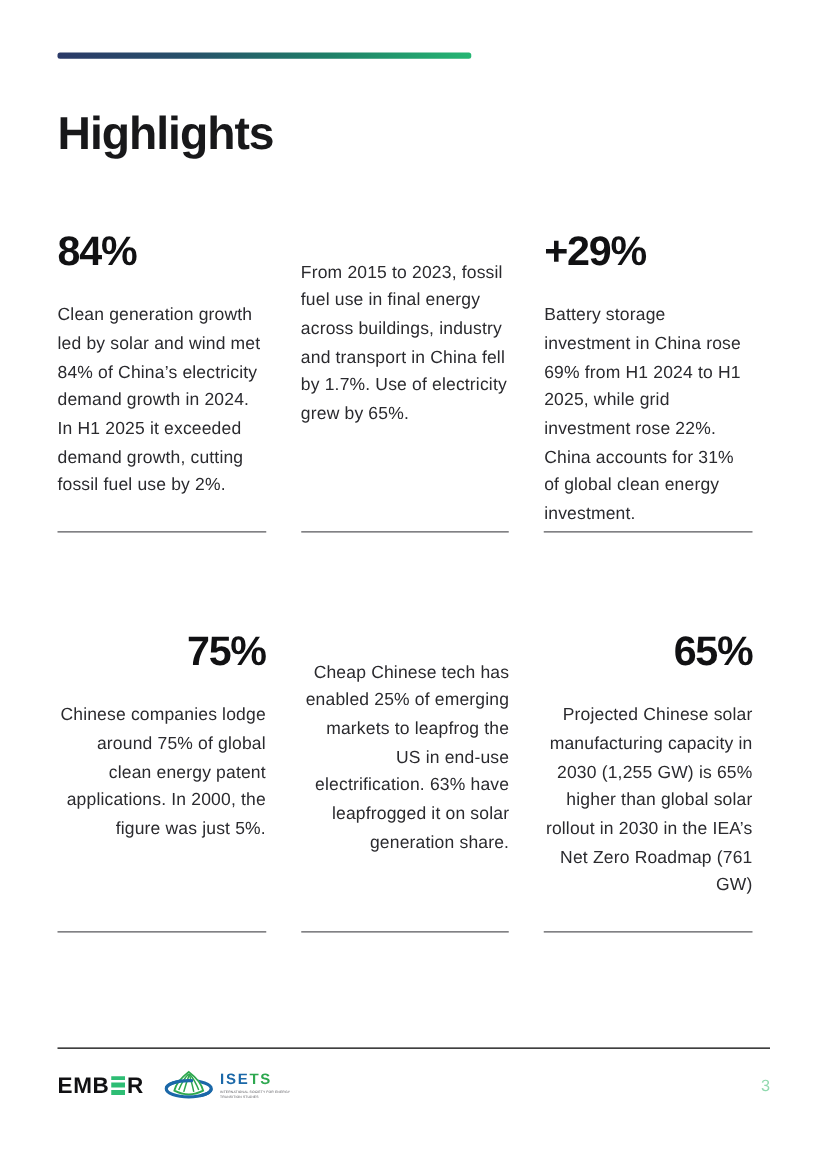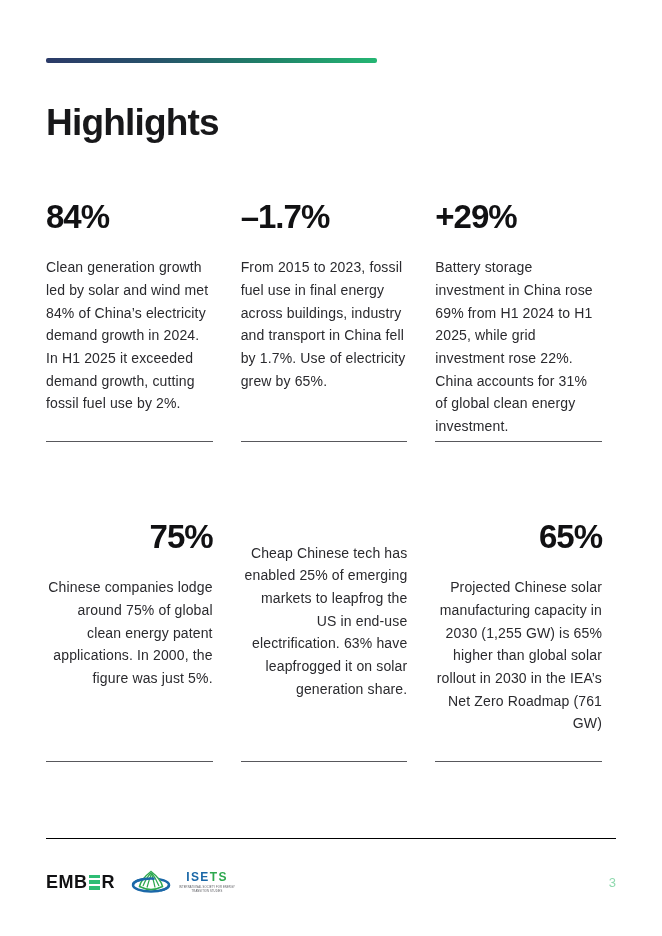--- a/index.html
+++ b/index.html
@@ -16,21 +16,21 @@
     position: relative;
     overflow: hidden;
   }
 
   .page {
     position: absolute;
     left: 0; top: 0;
     width: 662px;
     height: 768px;
     background: #ffffff;
-    padding: 16px 46px;
+    padding: 0 46px;
   }
 
   
   .top-rule {
     margin-top: 42px;
     height: 5px;
     width: 331px;
     border-radius: 2px;
     background: linear-gradient(90deg, #2b3a68 0%, #27516a 32%, #1f8068 66%, #25b673 100%);
   }
@@ -96,25 +96,24 @@
     right: 46px;
     top: 838px;
   }
 
   .footer-rule {
     border-top: 1.6px solid #000000;
     height: 0;
   }
 
   .footer-inner {
-    margin-top: 28px;
+    margin-top: 14px;
     display: flex;
     align-items: center;
     justify-content: space-between;
-    text-align: center;
   }
 
   .logos {
     display: flex;
     align-items: center;
     gap: 16px;
   }
 
   
   .ember {
@@ -184,21 +183,20 @@
 
   <div class="grid row-top">
 
     <div class="card">
       <div class="card-stat">84%</div>
       <div class="card-text">Clean generation growth led by solar and wind met 84% of China’s electricity demand growth in 2024. In H1 2025 it exceeded demand growth, cutting fossil fuel use by 2%.</div>
       <div class="card-rule"></div>
     </div>
 
     <div class="card">
-      <div class="card-stat">–1.7%</div>
       <div class="card-text">From 2015 to 2023, fossil fuel use in final energy across buildings, industry and transport in China fell by 1.7%. Use of electricity grew by 65%.</div>
       <div class="card-rule"></div>
     </div>
 
     <div class="card">
       <div class="card-stat">+29%</div>
       <div class="card-text">Battery storage investment in China rose 69% from H1 2024 to H1 2025, while grid investment rose 22%. China accounts for 31% of global clean energy investment.</div>
       <div class="card-rule"></div>
     </div>
 

